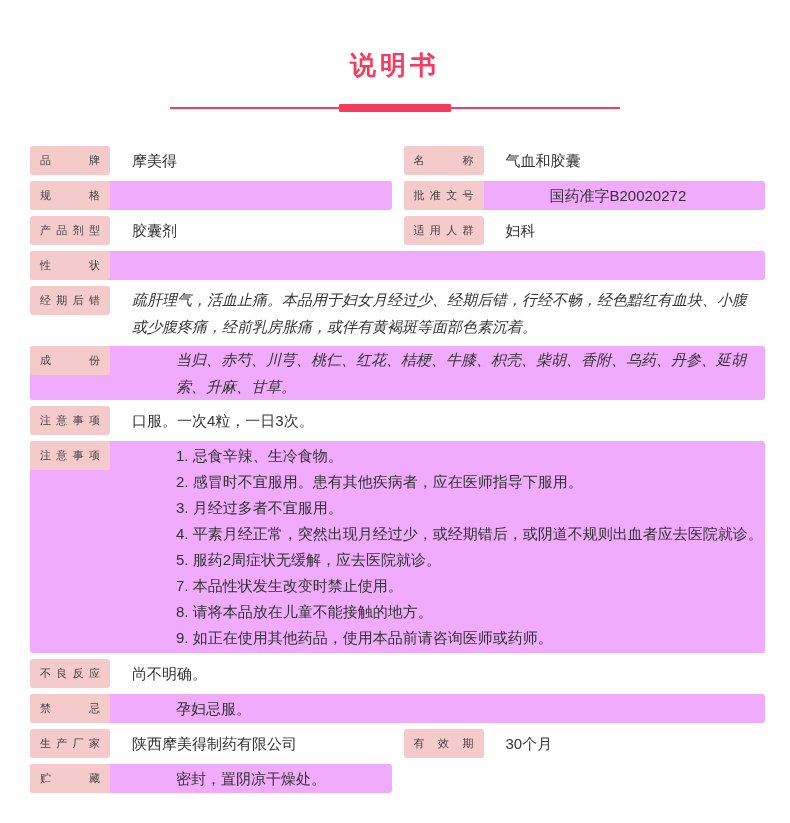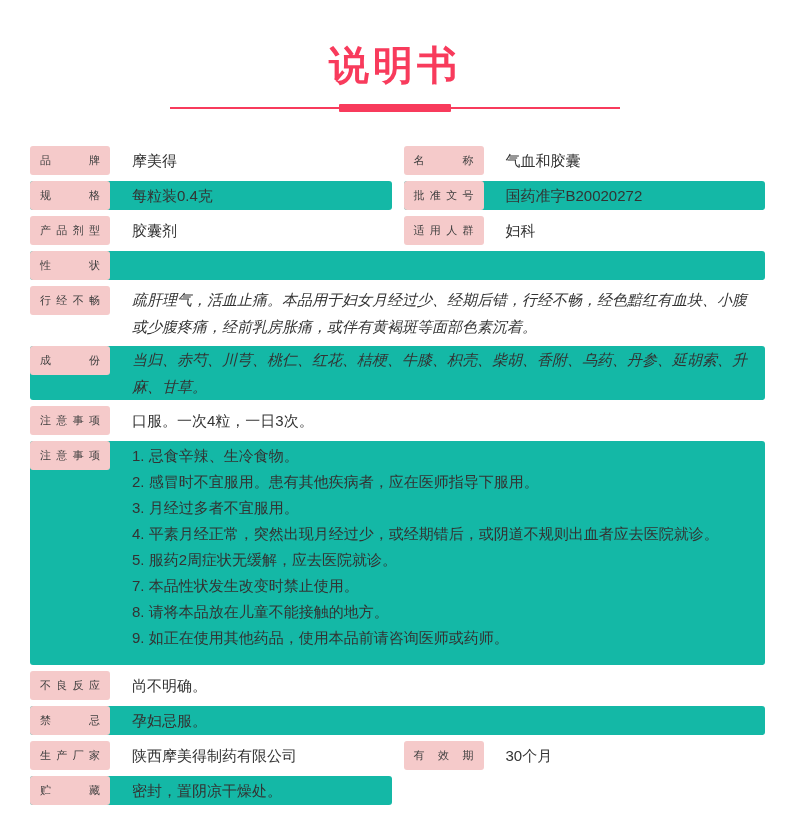--- a/index.html
+++ b/index.html
@@ -5,21 +5,21 @@
   html,body{margin:0;padding:0;background:#ffffff;}
   .page{
     width:790px;height:823px;background:#ffffff;overflow:hidden;
     font-family:"Liberation Sans","DejaVu Sans",sans-serif;
     -webkit-font-smoothing:antialiased;
   }
   
   .header{padding-top:42px;text-align:center;}
   .title{
     margin:0;font-family:"Liberation Serif","DejaVu Serif",serif;
-    font-size:40px;line-height:48px;font-weight:700;
+    font-size:26px;line-height:48px;font-weight:700;
     color:#f83b5c;letter-spacing:4px;
   }
   .divider{position:relative;width:450px;height:8px;margin:14px auto 0 auto;}
   .divider .thin{
     position:absolute;left:0;right:0;top:3px;height:2px;background:#f83b5c;
   }
   .divider .thick{
     position:absolute;left:50%;top:0;width:112px;height:8px;margin-left:-56px;
     background:#f83b5c;border-radius:1px;
   }
@@ -27,34 +27,34 @@
   .table{
     width:735px;margin:34px 25px 0 30px;
     display:flex;flex-direction:column;gap:6px;
     font-size:15px;color:#333333;
   }
   .row{display:flex;}
   .row2{display:flex;gap:12px;}
   .cell{display:flex;align-items:flex-start;border-radius:3px;}
   .row2 .cell{width:calc(50% - 6px);box-sizing:border-box;}
   .cell.full{flex:1;}
-  .cell.gray{background:#14b8a6;}
+  .cell.gray{background:#f0abfc;gap:44px;}
   .cell.empty{background:transparent;}
   .label{
     flex:0 0 80px;box-sizing:border-box;height:29px;line-height:29px;
     padding:0 10px;background:#f5caca;border-radius:3px;
     color:#3f3f3f;font-size:11px;
     text-align:justify;text-align-last:justify;text-justify:inter-character;
     white-space:nowrap;overflow:hidden;
   }
   .value{
     flex:1;padding-left:22px;line-height:29px;color:#333333;
   }
   .value.multiline{line-height:27px;padding-top:0px;padding-right:10px;font-style:italic;}
-  .value.list{padding-top:2px;padding-bottom:14px;}
+  .value.list{padding-top:2px;padding-bottom:2px;}
   .pre-item{line-height:26px;}
 </style>
 </head>
 <body>
 
 <div class="page">
 
   <div class="header">
     <h1 class="title">说明书</h1>
     <div class="divider">
@@ -72,21 +72,20 @@
       </div>
       <div class="cell">
         <span class="label">名称</span>
         <span class="value">气血和胶囊</span>
       </div>
     </div>
 
     <div class="row2">
       <div class="cell gray">
         <span class="label">规格</span>
-        <span class="value">每粒装0.4克</span>
       </div>
       <div class="cell gray">
         <span class="label">批准文号</span>
         <span class="value">国药准字B20020272</span>
       </div>
     </div>
 
     <div class="row2">
       <div class="cell">
         <span class="label">产品剂型</span>
@@ -99,21 +98,21 @@
     </div>
 
     <div class="row">
       <div class="cell full gray">
         <span class="label">性状</span>
       </div>
     </div>
 
     <div class="row">
       <div class="cell full">
-        <span class="label">行经不畅</span>
+        <span class="label">经期后错</span>
         <span class="value multiline">疏肝理气，活血止痛。本品用于妇女月经过少、经期后错，行经不畅，经色黯红有血块、小腹或少腹疼痛，经前乳房胀痛，或伴有黄褐斑等面部色素沉着。</span>
       </div>
     </div>
 
     <div class="row">
       <div class="cell full gray">
         <span class="label">成份</span>
         <span class="value multiline">当归、赤芍、川芎、桃仁、红花、桔梗、牛膝、枳壳、柴胡、香附、乌药、丹参、延胡索、升麻、甘草。</span>
       </div>
     </div>

